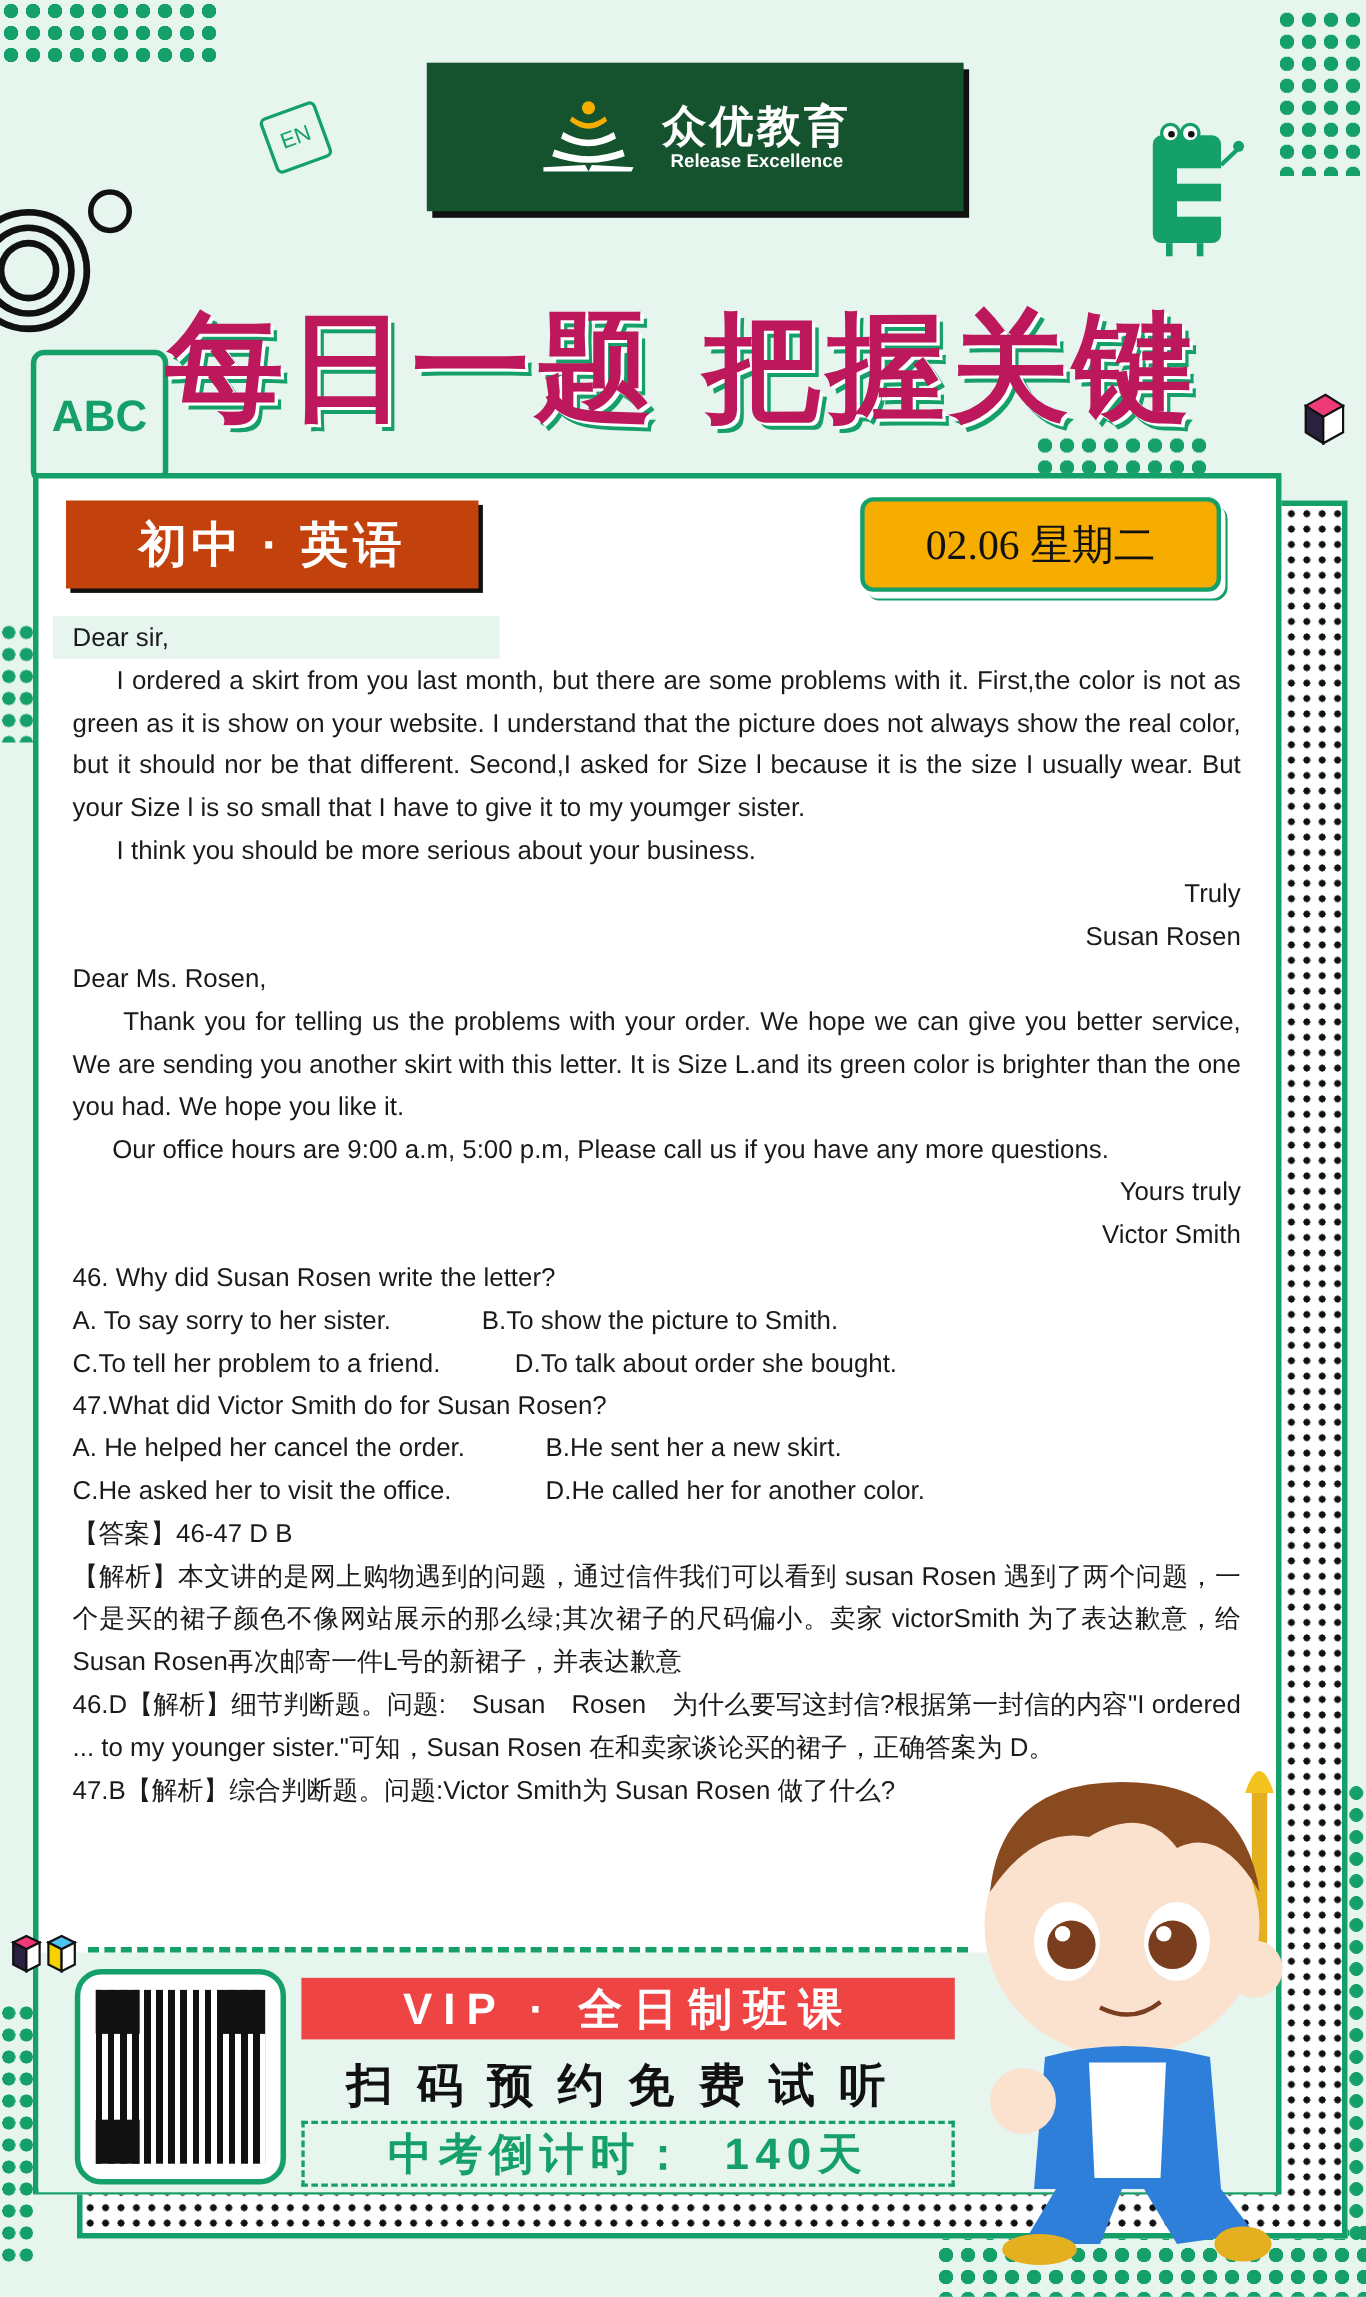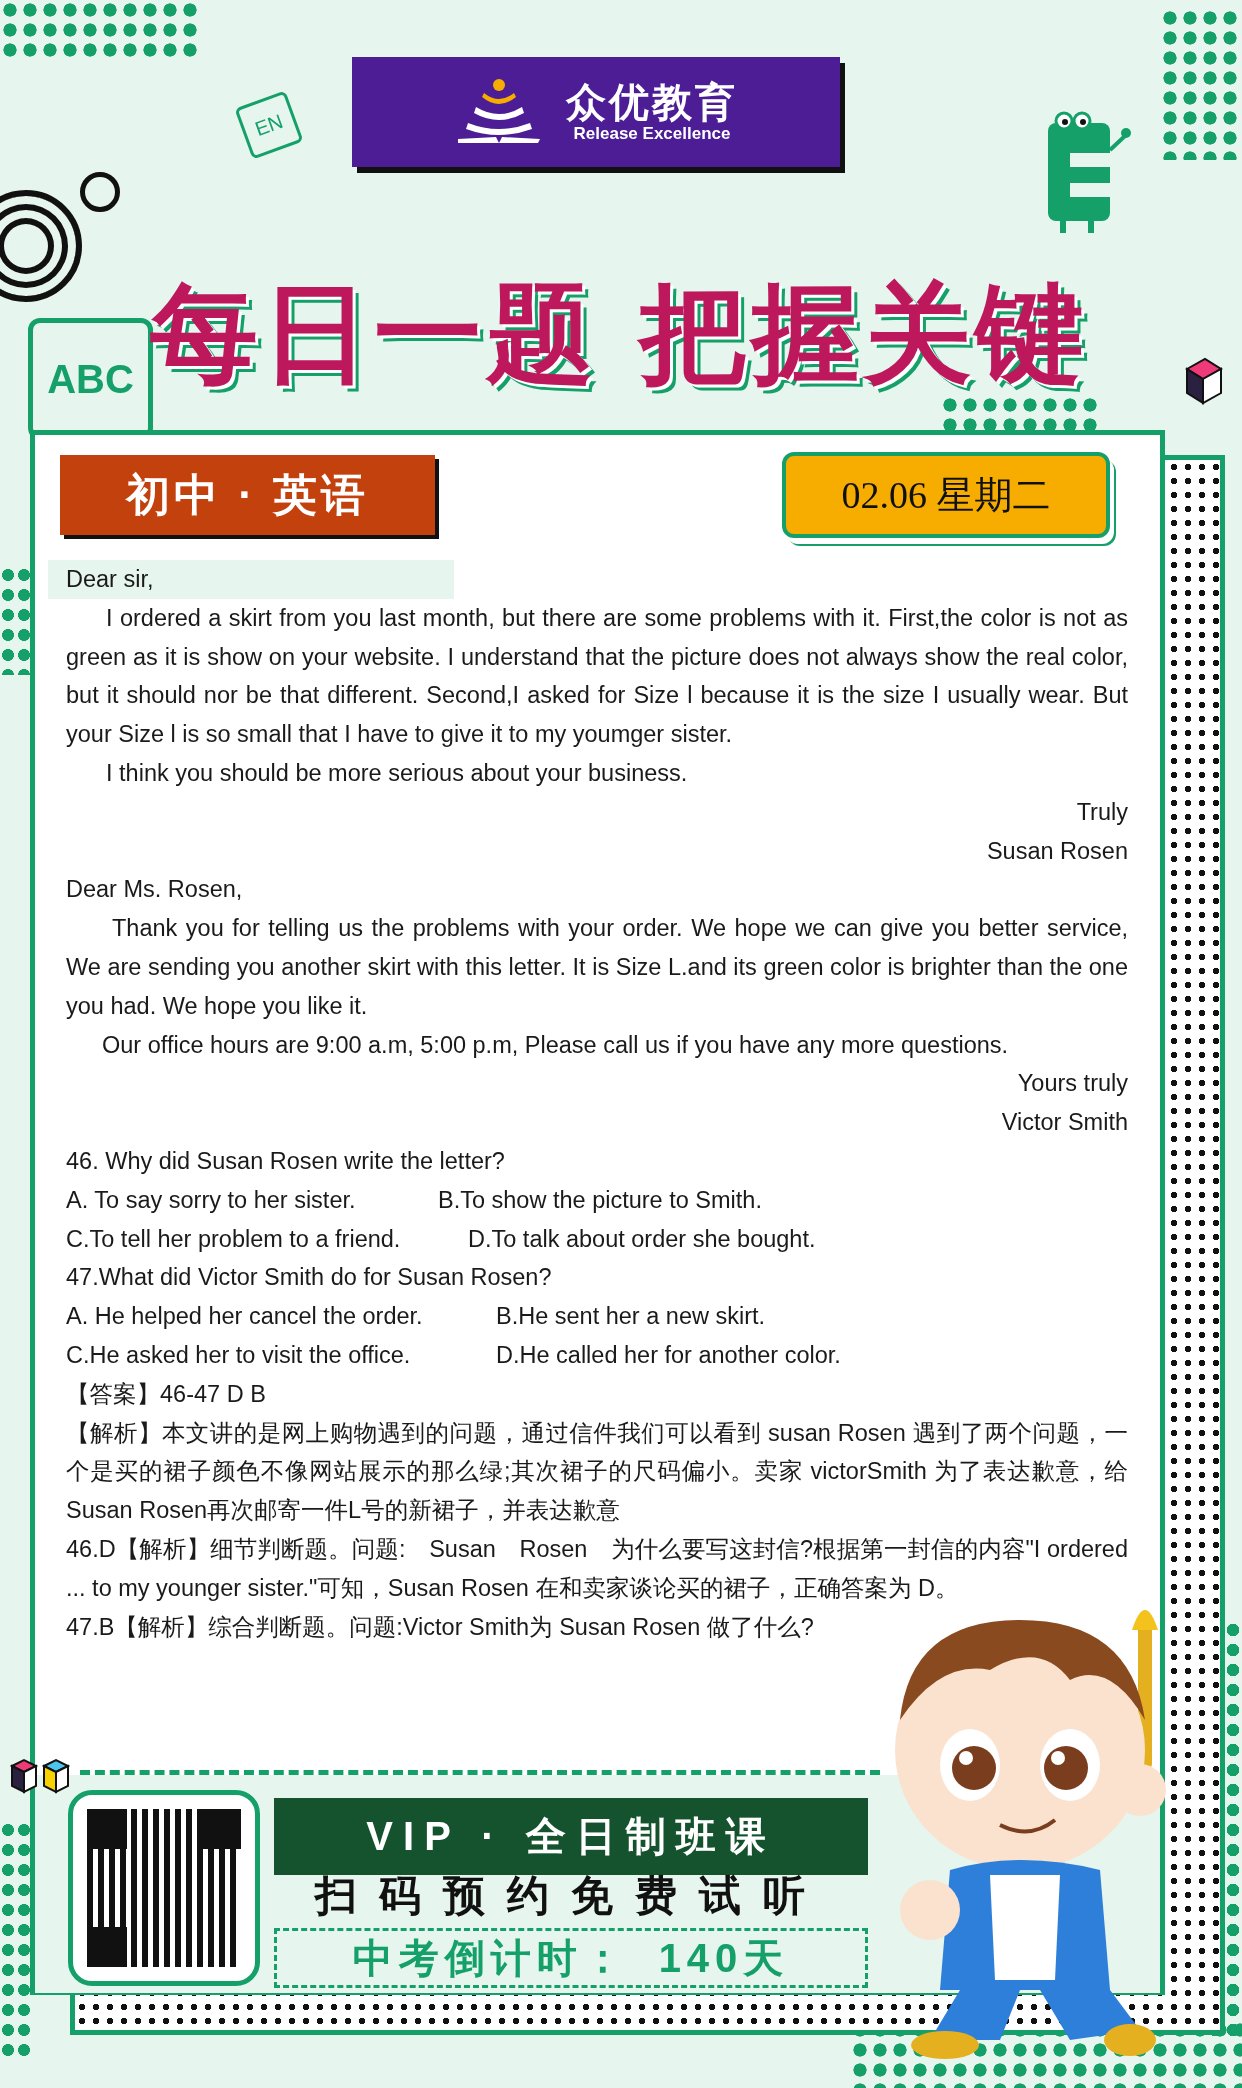--- a/index.html
+++ b/index.html
@@ -12,22 +12,22 @@
   .dots { position:absolute; background-image:radial-gradient(circle, #15a06a 45%, transparent 48%); }
   .dots-top-left { left:0; top:0; width:200px; height:62px; background-size:20px 20px; }
   .dots-top-right { right:0; top:8px; width:82px; height:152px; background-size:20px 20px; }
   .dots-mid-right { left:940px; top:395px; width:160px; height:36px; background-size:20px 20px; }
   .dots-left-mid { left:0; top:565px; width:30px; height:110px; background-size:16px 20px; }
   .dots-left-bottom { left:0; top:1820px; width:30px; height:240px; background-size:16px 20px; }
   .dots-bottom-right { left:850px; top:2020px; width:392px; height:68px; background-size:20px 20px; }
   .dots-right-bottom { right:0; top:1620px; width:36px; height:420px; background-size:18px 20px; }
 
   .logo-box {
-    position:absolute; left:352px; top:57px; width:488px; height:110px;
-    background:#4c1d95; box-shadow:5px 6px 0 #111;
+    position:absolute; left:388px; top:57px; width:488px; height:135px;
+    background:#14532d; box-shadow:5px 6px 0 #111;
     display:flex; align-items:center; justify-content:center; gap:22px;
   }
   .logo-mark { width:90px; height:70px; position:relative; }
   .logo-text { color:#fff; display:flex; flex-direction:column; align-items:center; }
   .logo-cn { font-size:40px; font-weight:bold; letter-spacing:3px; line-height:44px; }
   .logo-en { font-size:17px; font-weight:bold; line-height:20px;text-align:center; }
 
   .en-badge { position:absolute; left:242px; top:98px; width:48px; height:48px; border:3px solid #15a06a; border-radius:6px; transform:rotate(-20deg); color:#15a06a; font-size:20px; display:flex; align-items:center; justify-content:center; }
   .target { position:absolute; left:-30px; top:190px; width:100px; height:100px; border-radius:50%; border:6px solid #111; box-shadow:inset 0 0 0 8px #e6f5ee, inset 0 0 0 14px #111, inset 0 0 0 22px #e6f5ee, inset 0 0 0 28px #111; }
   .ring { position:absolute; left:80px; top:172px; width:30px; height:30px; border-radius:50%; border:5px solid #111; }
@@ -72,21 +72,21 @@
   .promo-divider { position:absolute; left:80px; top:1770px; width:800px; border-top:5px dashed #15a06a; }
   .promo-panel { position:absolute; left:35px; top:1775px; width:1125px; height:218px; background:#e6f5ee; }
   .qr-box { position:absolute; left:68px; top:1790px; width:192px; height:196px; border:5px solid #15a06a; border-radius:24px; background:#fff; box-sizing:border-box; padding:14px; }
   .qr { width:100%; height:100%; background:
       linear-gradient(#111,#111) 0 0/40px 40px no-repeat,
       linear-gradient(#111,#111) 100% 0/40px 40px no-repeat,
       linear-gradient(#111,#111) 0 100%/40px 40px no-repeat,
       repeating-linear-gradient(90deg,#111 0 6px,#fff 6px 11px),
       repeating-linear-gradient(0deg,#fff 0 5px,transparent 5px 12px);
     background-blend-mode:normal; }
-  .vip-bar { position:absolute; left:274px; top:1798px; width:594px; height:77px; background:#14532d; color:#fff; font-size:40px; font-weight:bold; letter-spacing:10px; display:flex; align-items:center; justify-content:center; }
+  .vip-bar { position:absolute; left:274px; top:1798px; width:594px; height:56px; background:#ef4444; color:#fff; font-size:40px; font-weight:bold; letter-spacing:10px; display:flex; align-items:center; justify-content:center; }
   .scan-text { position:absolute; left:274px; top:1866px; width:594px; height:60px; font-size:42px; font-weight:bold; color:#111; letter-spacing:22px; display:flex; align-items:center; justify-content:center; }
   .countdown { position:absolute; left:274px; top:1928px; width:594px; height:60px; border:3px dashed #15a06a; box-sizing:border-box; color:#15a06a; font-size:40px; font-weight:bold; letter-spacing:6px; display:flex; align-items:center; justify-content:center; gap:30px; }
 
   .boy { position:absolute; left:870px; top:1600px; width:340px; height:460px; }
   .cubes-pair { position:absolute; left:8px; top:1758px; width:70px; height:40px; }
 </style>
 </head>
 <body>
 
 <div class="dots dots-top-left"></div>

